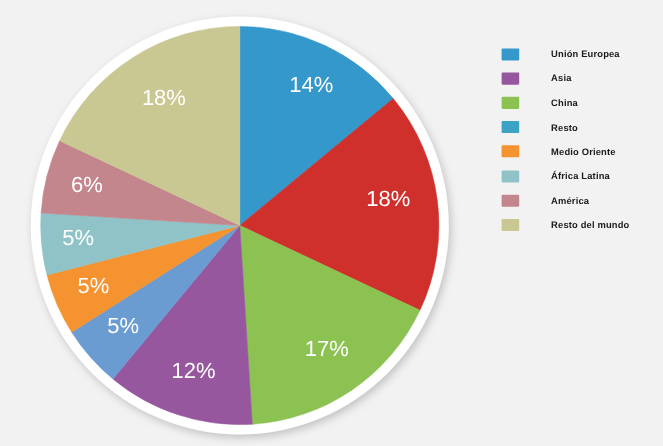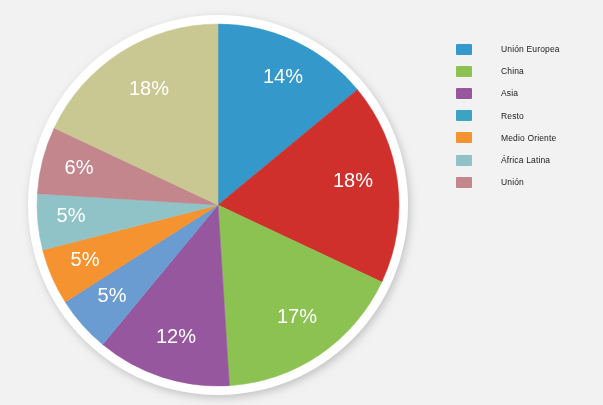--- a/index.html
+++ b/index.html
@@ -36,20 +36,21 @@
     position: absolute;
     left: 456px;
     top: 38px;
     width: 145px;
     height: 200px;
   }
   .legend-item {
     display: flex;
     align-items: center;
     height: 22.2px;
+    font-weight: bold;
   }
   .legend-swatch {
     width: 16px;
     height: 11px;
     flex: 0 0 auto;
     border-radius: 1px;
   }
   .legend-label {
     margin-left: 29px;
     font-family: "Liberation Sans", sans-serif;
@@ -97,38 +98,42 @@
         <text class="slice-label" x="149" y="90" fill="#ffffff">18%</text>
       </g>
   </svg>
 
   <div class="legend-box" id="legend-box">
       <div class="legend-item">
         <span class="legend-swatch" style="background: rgb(52, 152, 202);"></span>
         <span class="legend-label">Unión Europea</span>
       </div>
       <div class="legend-item">
+        <span class="legend-swatch" style="background: rgb(150, 87, 159);"></span>
+        <span class="legend-label">Asia</span>
+      </div>
+      <div class="legend-item">
         <span class="legend-swatch" style="background: rgb(140, 194, 82);"></span>
         <span class="legend-label"> China</span>
-      </div>
-      <div class="legend-item">
-        <span class="legend-swatch" style="background: rgb(150, 87, 159);"></span>
-        <span class="legend-label">Asia</span>
       </div>
       <div class="legend-item">
         <span class="legend-swatch" style="background: rgb(59, 163, 196);"></span>
         <span class="legend-label">Resto</span>
       </div>
       <div class="legend-item">
         <span class="legend-swatch" style="background: rgb(245, 147, 49);"></span>
         <span class="legend-label"> Medio Oriente</span>
       </div>
       <div class="legend-item">
         <span class="legend-swatch" style="background: rgb(143, 195, 200);"></span>
         <span class="legend-label">África Latina</span>
       </div>
       <div class="legend-item">
         <span class="legend-swatch" style="background: rgb(195, 134, 141);"></span>
-        <span class="legend-label">Unión</span>
+        <span class="legend-label">América</span>
+      </div>
+      <div class="legend-item">
+        <span class="legend-swatch" style="background: rgb(201, 200, 147);"></span>
+        <span class="legend-label">Resto del mundo</span>
       </div>
     </div>
 
 </div>
 
 </body></html>

